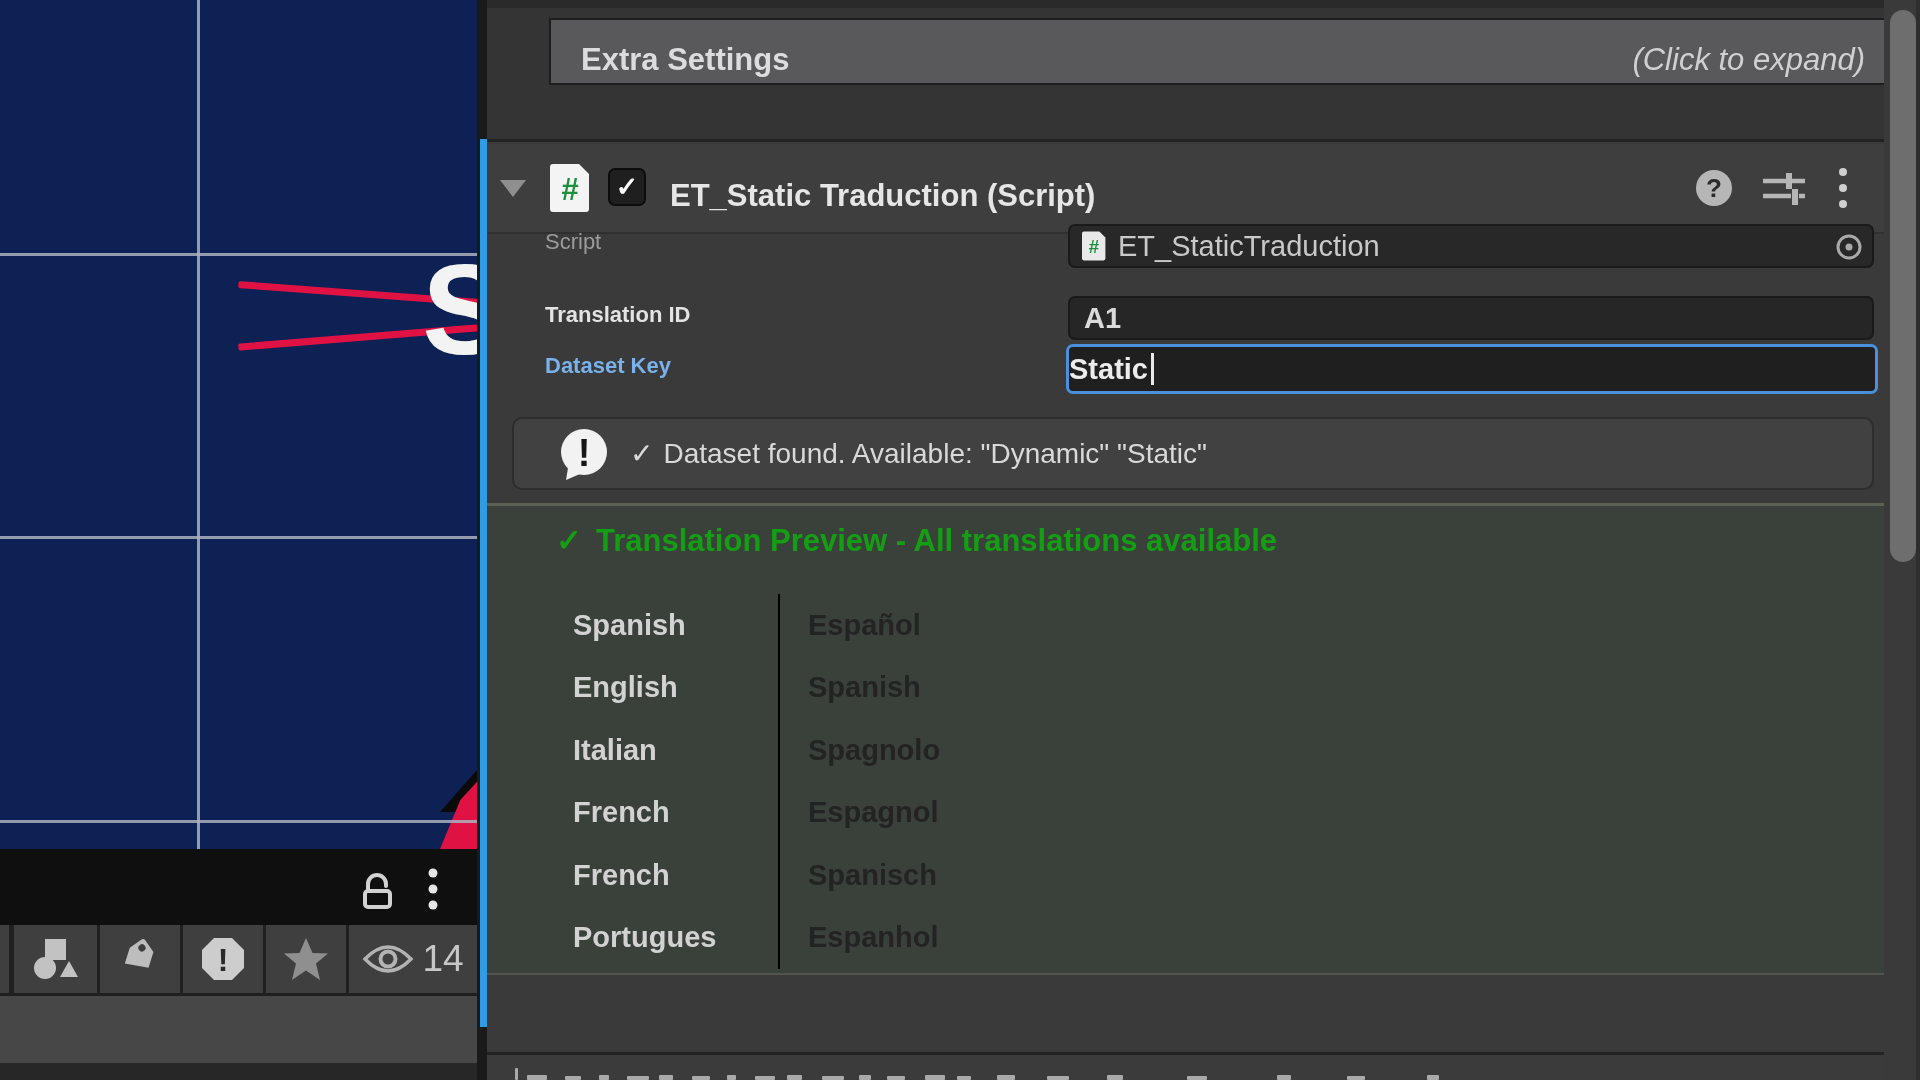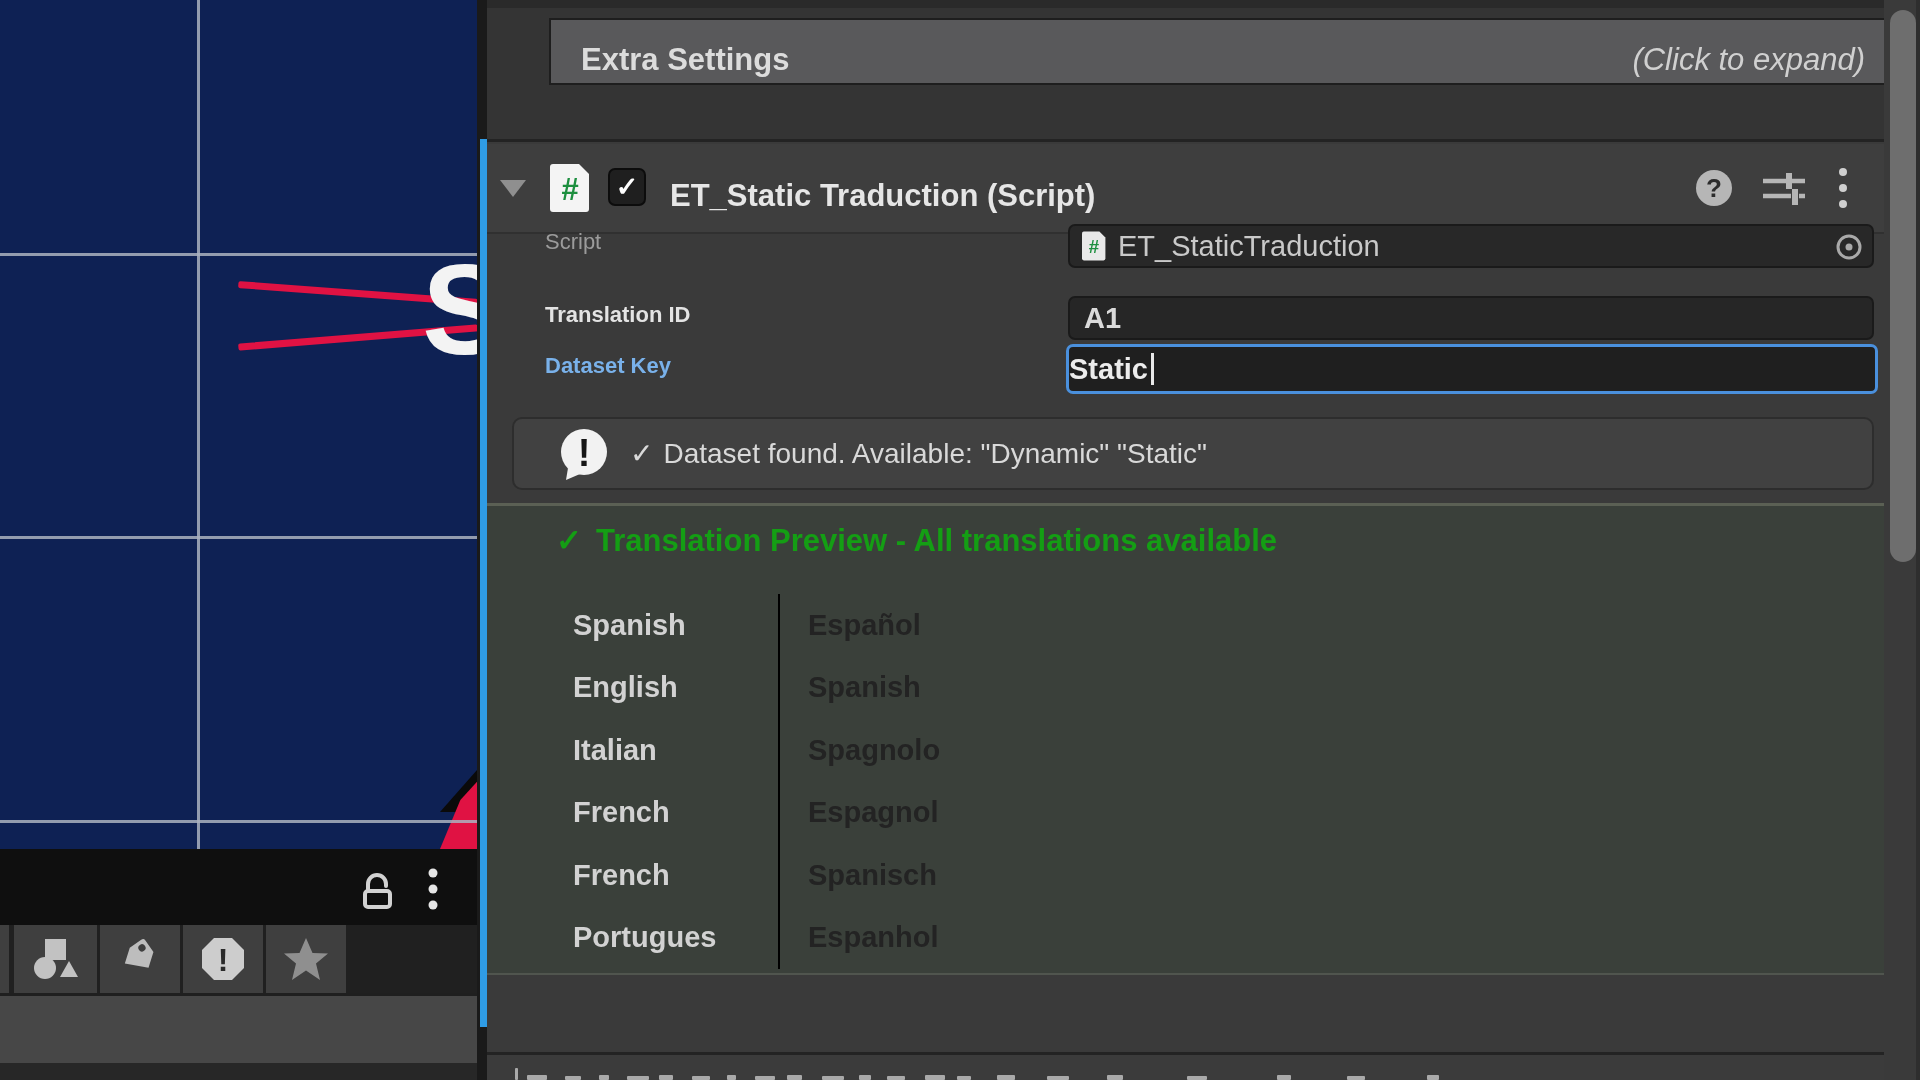--- a/index.html
+++ b/index.html
@@ -124,20 +124,27 @@
       <svg width="46" height="46" viewBox="0 0 46 46">
         <polygon points="14,2 32,2 44,14 44,32 32,44 14,44 2,32 2,14" fill="#cdcdcd"></polygon>
         <text x="23" y="35" text-anchor="middle" font-size="32" font-weight="bold" fill="#2a2a2a">!</text>
       </svg>
     </div>
     <div class="tool-btn" style="left:266px;width:80px;">
       <svg width="48" height="46" viewBox="0 0 48 46">
         <polygon points="24,2 30.5,17 46,17.5 34,27.5 38,44 24,34.5 10,44 14,27.5 2,17.5 17.5,17" fill="#8f8f8f"></polygon>
       </svg>
     </div>
+    <div class="tool-btn" style="left:349px;width:128px;">
+      <svg width="52" height="32" viewBox="0 0 52 32">
+        <path d="M3 16 Q26 -8 49 16 Q26 40 3 16 Z" fill="none" stroke="#b3b3b3" stroke-width="3.5"></path>
+        <circle cx="26" cy="16" r="7.5" fill="none" stroke="#b3b3b3" stroke-width="4"></circle>
+      </svg>
+      <span class="eye-count">14</span>
+    </div>
   </div>
   <div id="scene-band" class="abs"></div>
   <div id="scene-foot" class="abs"></div>
 
   <div id="splitter" class="abs"></div>
   <div id="focus-line" class="abs"></div>
 
   <div id="inspector" class="abs">
     <div id="insp-topedge" class="abs"></div>
 

